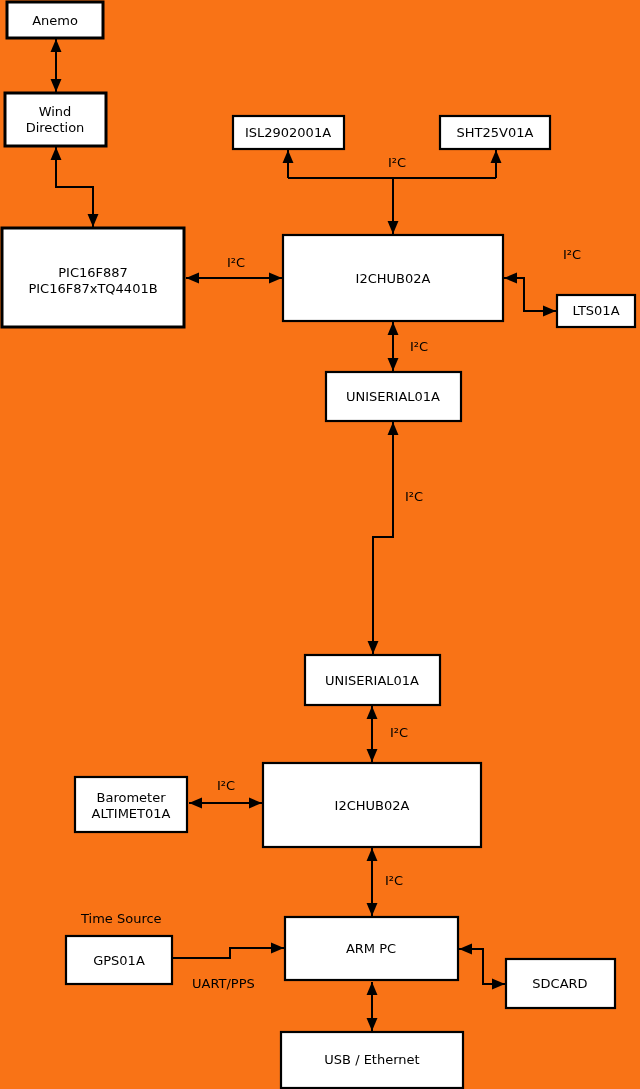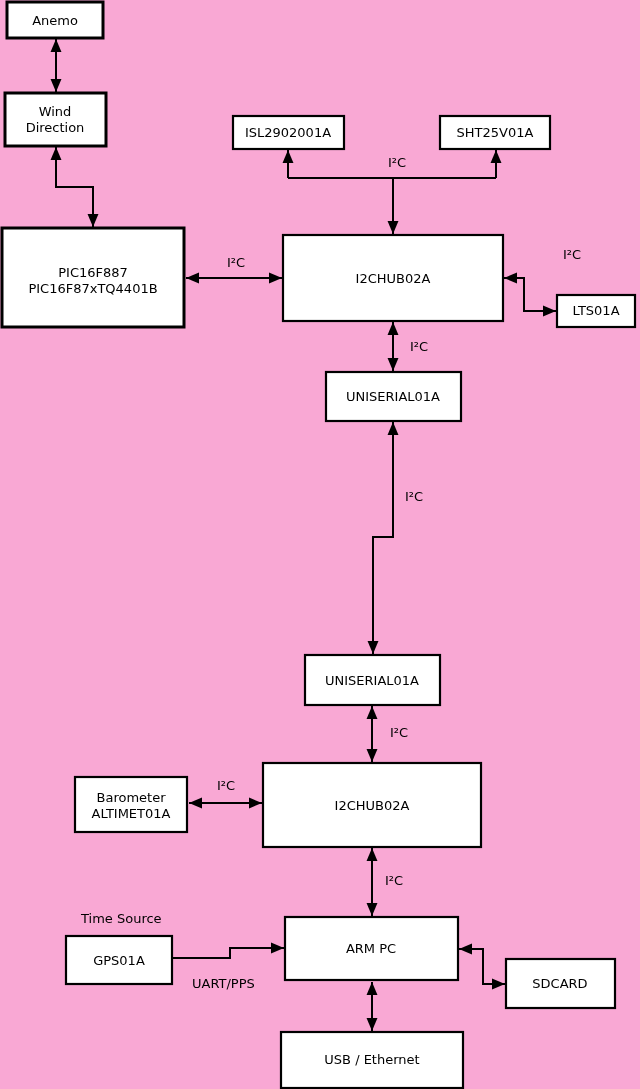--- a/index.html
+++ b/index.html
@@ -1,16 +1,16 @@
 <!DOCTYPE html>
 <html><head>
 <meta charset="utf-8">
 <style>
   html, body { margin: 0; padding: 0; background: #ffffff; }
-  .canvas-wrap { width: 640px; height: 1089px; background: #f9a8d4; position: relative; }
+  .canvas-wrap { width: 640px; height: 1089px; background: #f97316; position: relative; }
   svg { display: block; }
   text {
     font-family: "DejaVu Sans", "Liberation Sans", sans-serif;
     fill: #000000;
   }
   .node-label { font-size: 13px; text-anchor: middle; }
   .edge-label { font-size: 13px; text-anchor: start; }
   rect.box { fill: #ffffff; stroke: #000000; stroke-width: 2.2px; }
   rect.box.thick { stroke-width: 3px; }
   path.edge { fill: none; stroke: #000000; stroke-width: 2px; }

